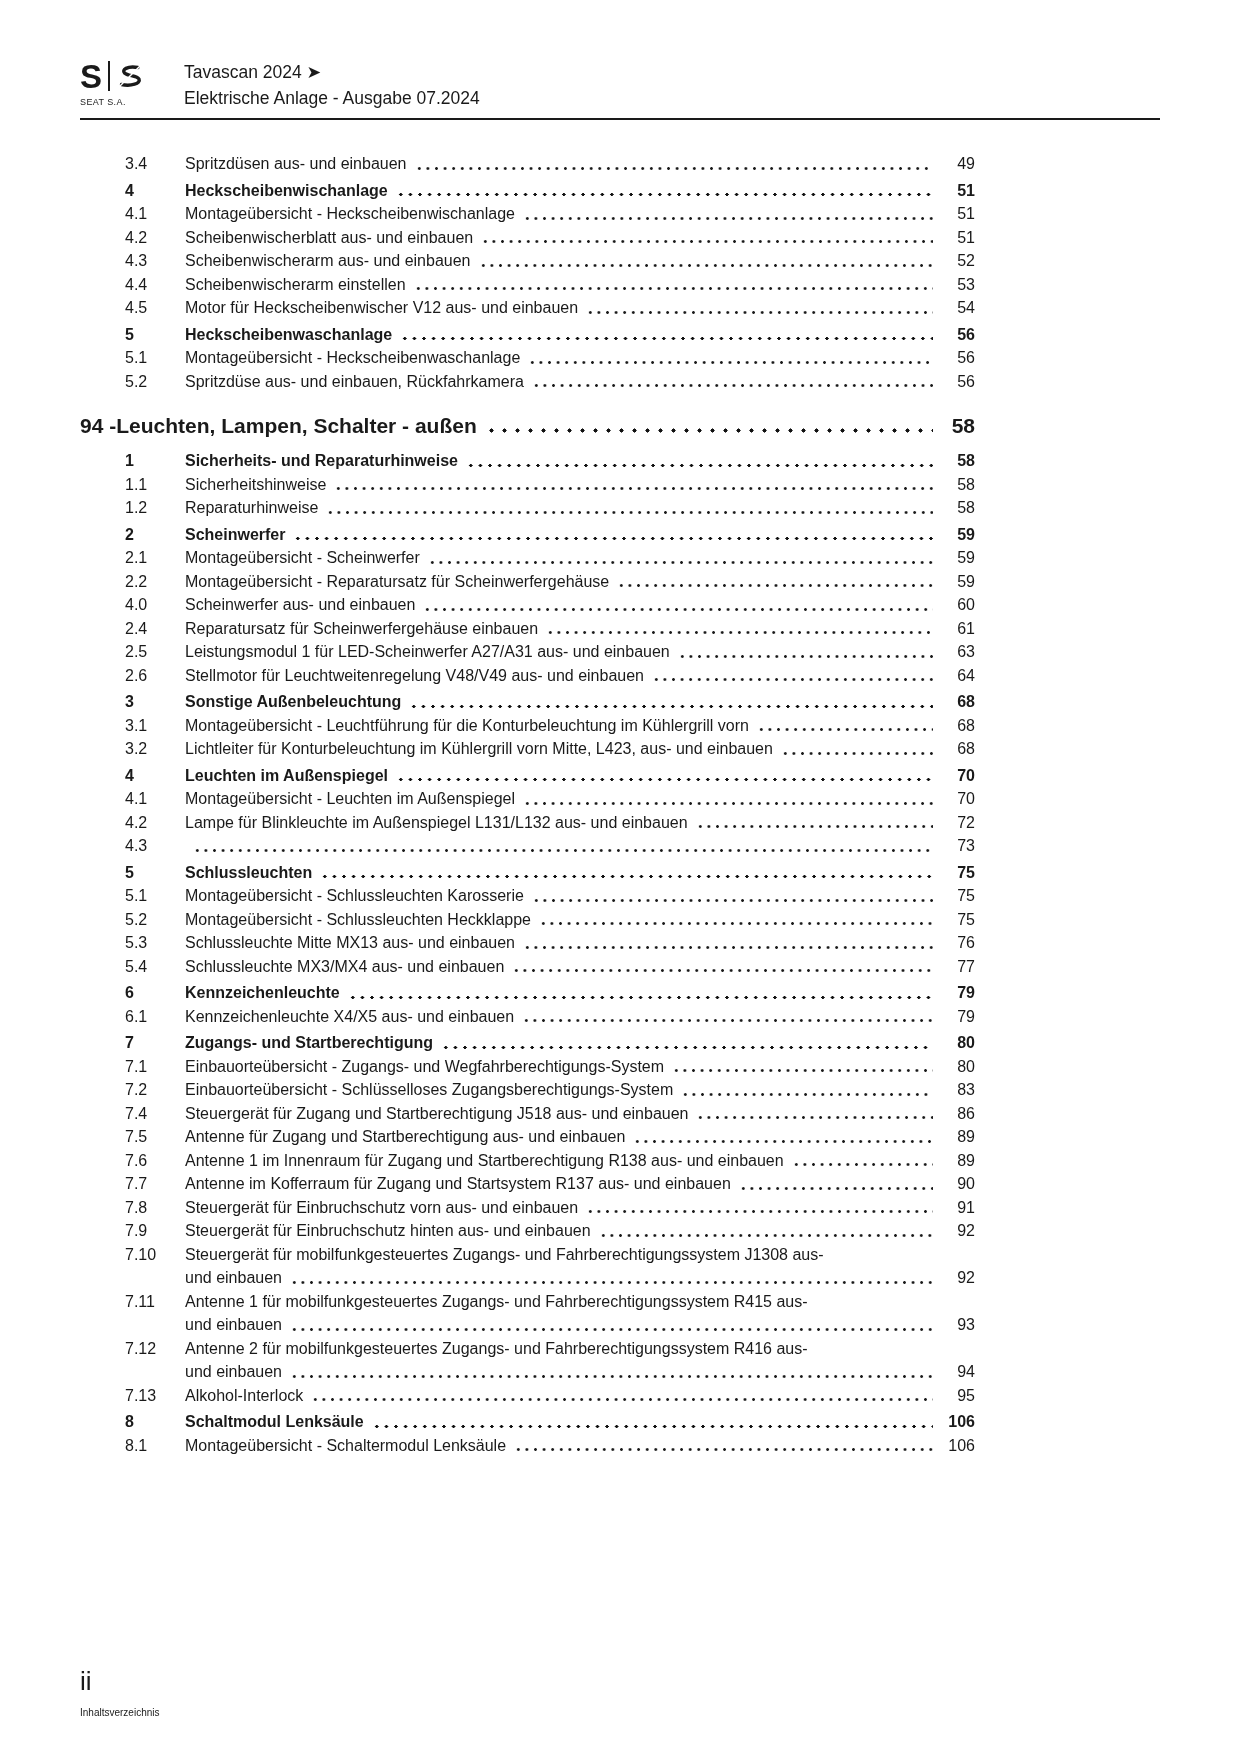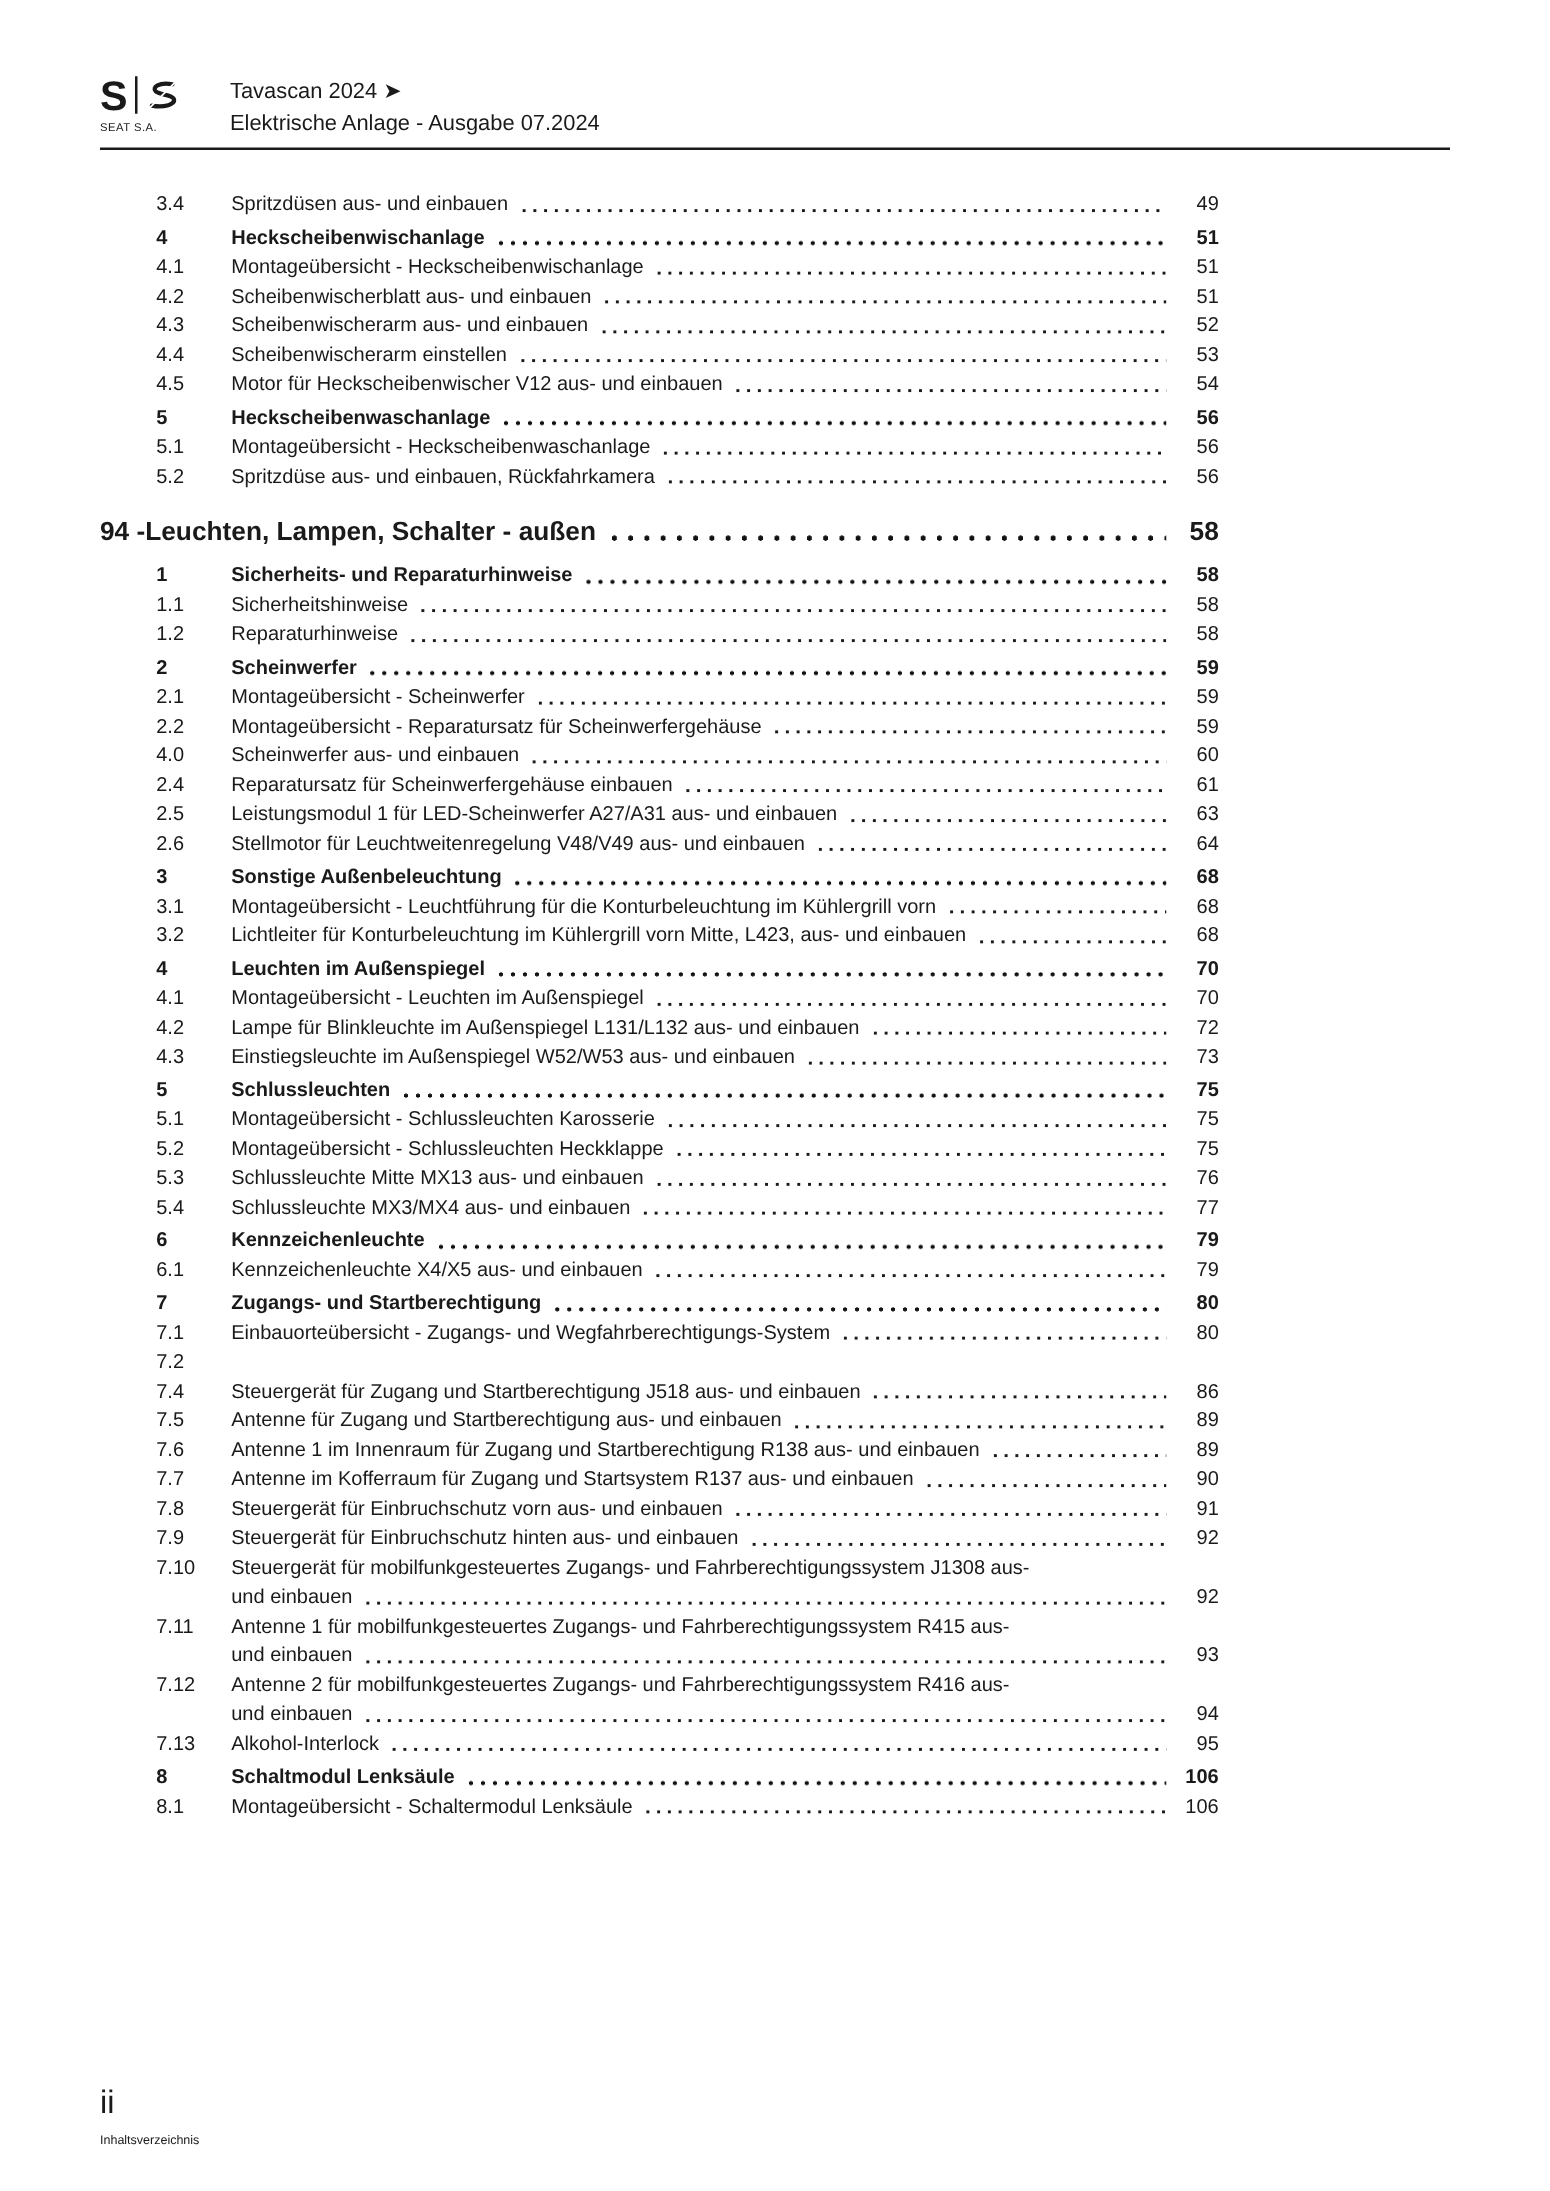--- a/index.html
+++ b/index.html
@@ -357,21 +357,20 @@
             <span class="ttl">Lampe für Blinkleuchte im Außenspiegel L131/L132 aus- und einbauen</span>
             <span class="leader"></span>
             <span class="pg-no">72</span>
           </div>
         </div>
       </div>
       <div class="row sub">
         <span class="num">4.3</span>
         <div class="content">
           <div class="line">
-            <span class="ttl">Einstiegsleuchte im Außenspiegel W52/W53 aus- und einbauen</span>
             <span class="leader"></span>
             <span class="pg-no">73</span>
           </div>
         </div>
       </div>
       <div class="row section">
         <span class="num">5</span>
         <div class="content">
           <div class="line">
             <span class="ttl">Schlussleuchten</span>
@@ -455,20 +454,27 @@
         <div class="content">
           <div class="line">
             <span class="ttl">Einbauorteübersicht - Zugangs- und Wegfahrberechtigungs-System</span>
             <span class="leader"></span>
             <span class="pg-no">80</span>
           </div>
         </div>
       </div>
       <div class="row sub">
         <span class="num">7.2</span>
+        <div class="content">
+          <div class="line">
+            <span class="ttl">Einbauorteübersicht - Schlüsselloses Zugangsberechtigungs-System</span>
+            <span class="leader"></span>
+            <span class="pg-no">83</span>
+          </div>
+        </div>
       </div>
       <div class="row sub">
         <span class="num">7.4</span>
         <div class="content">
           <div class="line">
             <span class="ttl">Steuergerät für Zugang und Startberechtigung J518 aus- und einbauen</span>
             <span class="leader"></span>
             <span class="pg-no">86</span>
           </div>
         </div>

